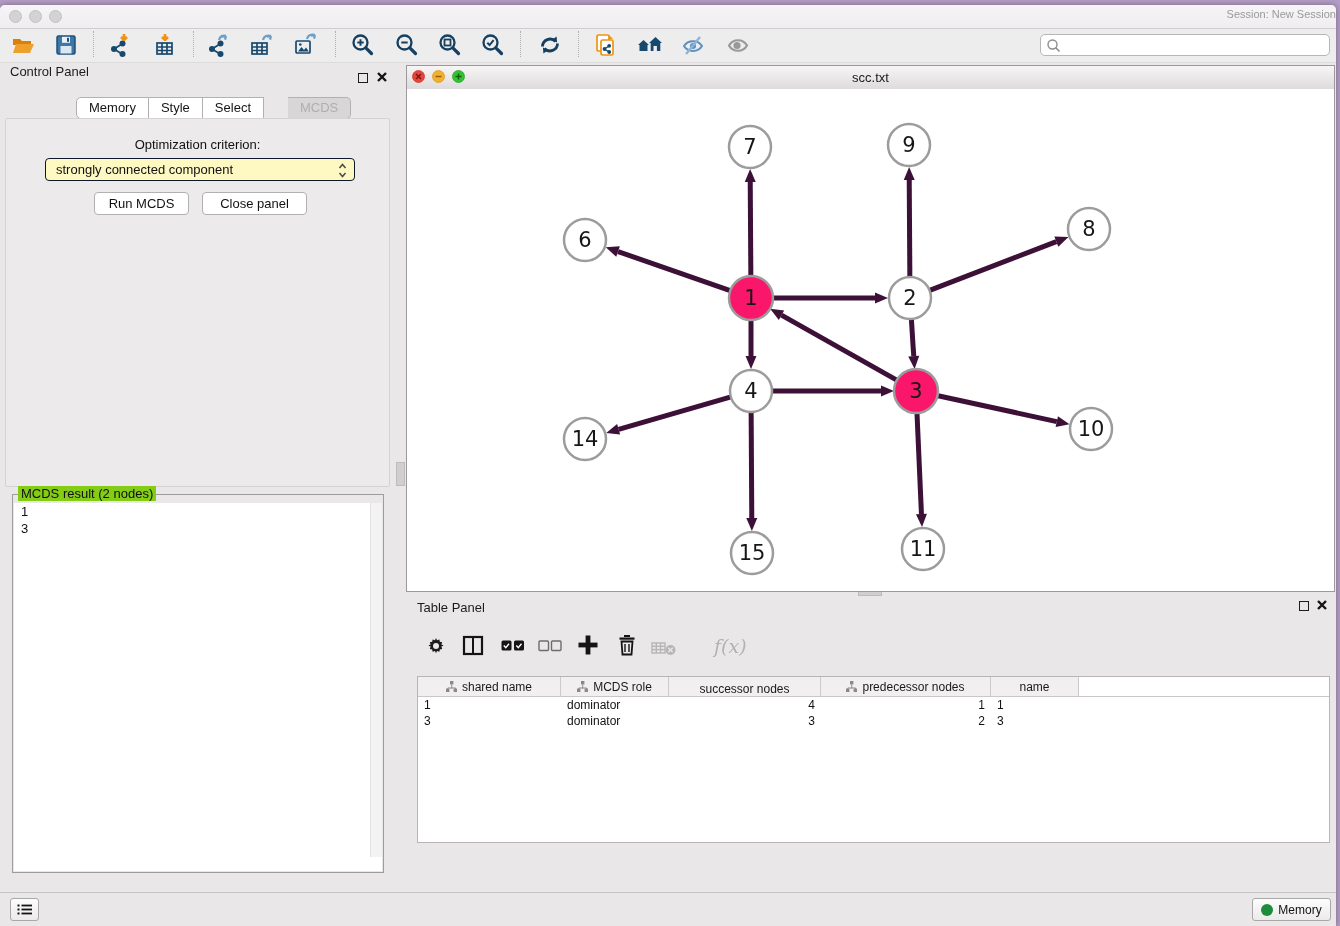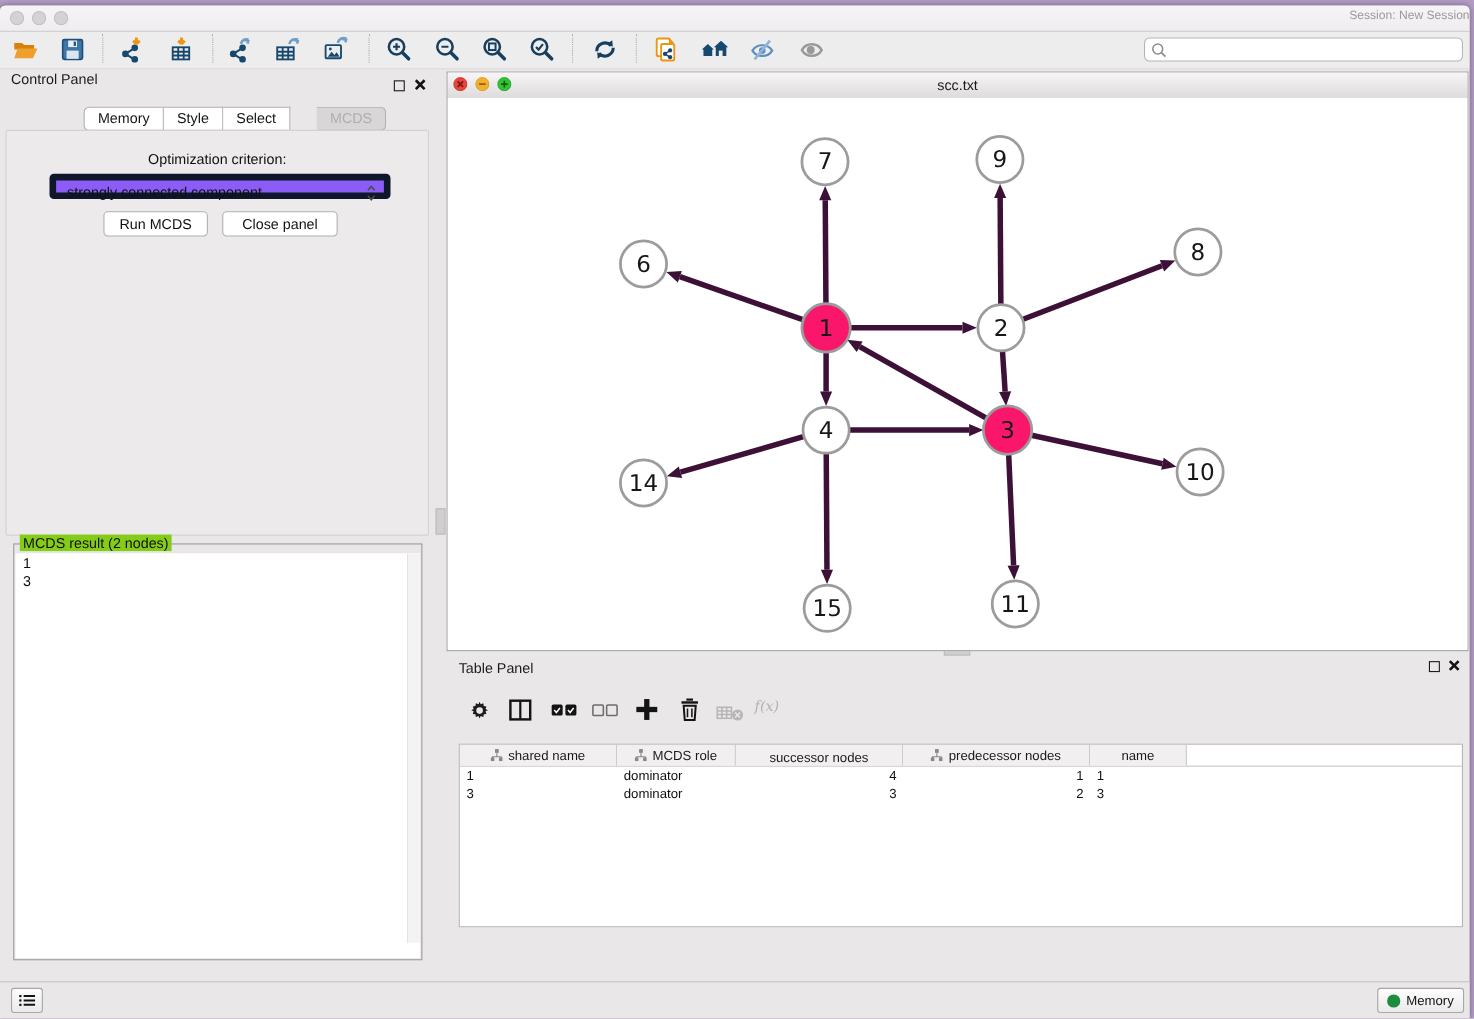--- a/index.html
+++ b/index.html
@@ -38,22 +38,22 @@
   .float-glyph{display:block;width:8px;height:8px;border:1.5px solid #1c1c1c;margin:2px auto;}
   .segbar{position:absolute;display:flex;}
   .seg{height:20px;line-height:20px;padding:0 12px;background:#fff;border:1px solid #b2b0b1;
     border-left:none;font-size:13px;color:#151515;}
   .seg:first-child{border-left:1px solid #b2b0b1;border-radius:5px 0 0 5px;}
   .seg:last-child{border-radius:0 5px 5px 0;}
   .seg.active{background:#d8d6d7;color:#b0aeaf;margin-left:24px;}
   .cp-inner{position:absolute;left:5px;top:113px;width:385px;height:369px;
     background:#eceaeb;border:1px solid #d4d2d3;box-sizing:border-box;border-radius:2px;}
   .opt-label{position:absolute;left:0;top:132px;width:395px;text-align:center;font-size:13px;color:#111;}
-  .select{position:absolute;left:45px;top:153px;width:310px;height:23px;background:#8b5cf6;
-    border:6px solid #0f172a;border-radius:4px;box-sizing:border-box;font-size:13px;color:#111;
+  .select{position:absolute;left:45px;top:153px;width:310px;height:23px;background:#fef9c3;
+    border:1px solid #0f172a;border-radius:4px;box-sizing:border-box;font-size:13px;color:#111;
     line-height:21px;padding-left:10px;text-align:left;}
   .select svg{position:absolute;right:7px;top:3px;}
   .btn{position:absolute;height:23px;background:#fff;border:1px solid #b2b0b1;border-radius:4px;
     font-size:13px;color:#111;font-family:inherit;}
   .fieldset{position:absolute;left:12px;top:489px;width:372px;height:379px;
     border:1px solid #9e9c9d;box-sizing:border-box;}
   .fieldset .legend{position:absolute;top:-9px;left:5px;background:#84cc16;padding:0 3px;
     font-size:13px;color:#111;white-space:nowrap;}
   .fieldset .fs-white{position:absolute;left:1px;top:8px;right:1px;bottom:1px;background:#fff;overflow:hidden;}
   .fs-line{font-size:13px;color:#111;padding:1px 0 0 7px;line-height:16px;}
@@ -78,21 +78,21 @@
     font-size:12px;color:#1a1a1a;display:flex;align-items:center;justify-content:center;gap:5px;}
   .tr{display:flex;height:16px;}
   .td{font-size:12px;color:#111;box-sizing:border-box;padding:1px 6px 0 6px;white-space:nowrap;}
   
   .statusbar{position:absolute;left:0;top:887px;width:100%;height:34px;background:#e9e7e8;
     border-top:1px solid #c6c4c5;}
   .sb-btn{position:absolute;top:5px;height:23px;background:linear-gradient(#fdfdfd,#eceaeb);
     border:1px solid #a9a7a8;border-radius:3px;font-size:12px;color:#111;
     display:flex;align-items:center;justify-content:center;gap:5px;box-sizing:border-box;}
   .mem-dot{width:12px;height:12px;border-radius:50%;background:#1d8c3c;display:inline-block;}
-  .fx{font-family:"DejaVu Serif","Liberation Serif",serif;font-style:italic;font-size:13px;color:#b3b1b2;}
+  .fx{font-family:"DejaVu Serif","Liberation Serif",serif;font-style:italic;font-size:19px;color:#b3b1b2;margin-left:28px;}
 </style>
 </head>
 <body>
 
 <div class="window">
 
   <div class="titlebar">
     <span class="tl" style="left:9px"></span>
     <span class="tl" style="left:29px"></span>
     <span class="tl" style="left:49px"></span>

